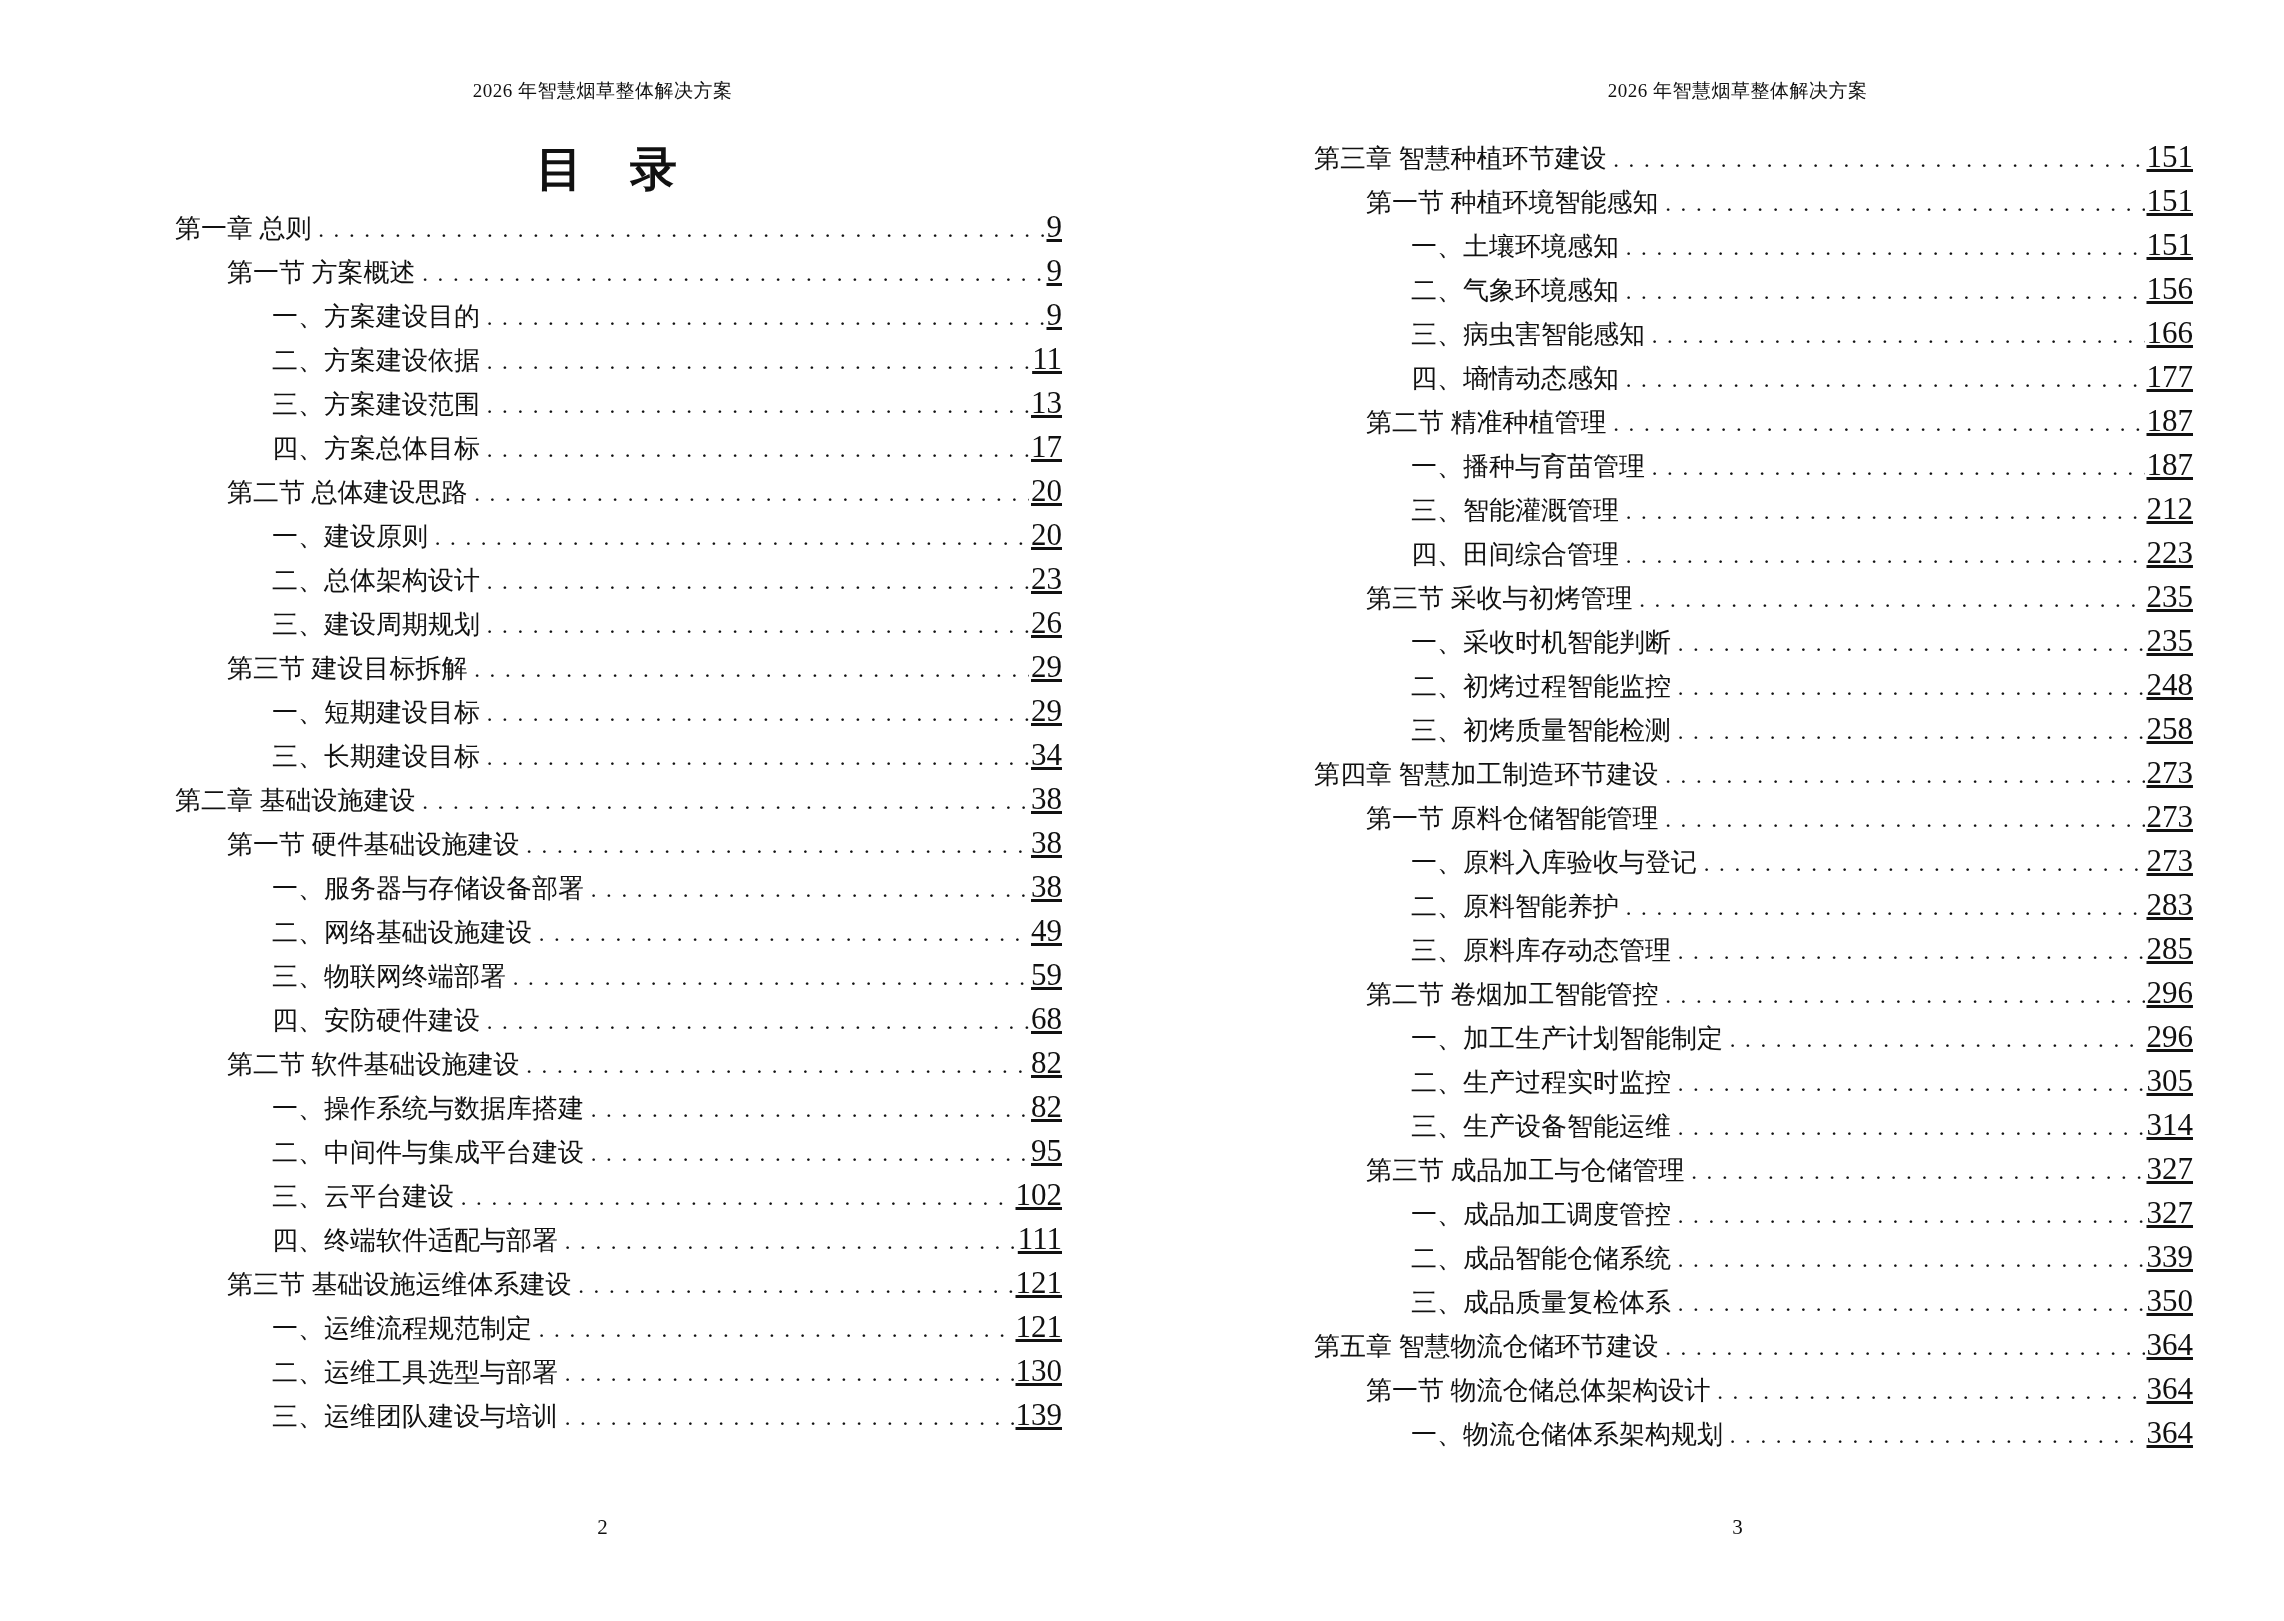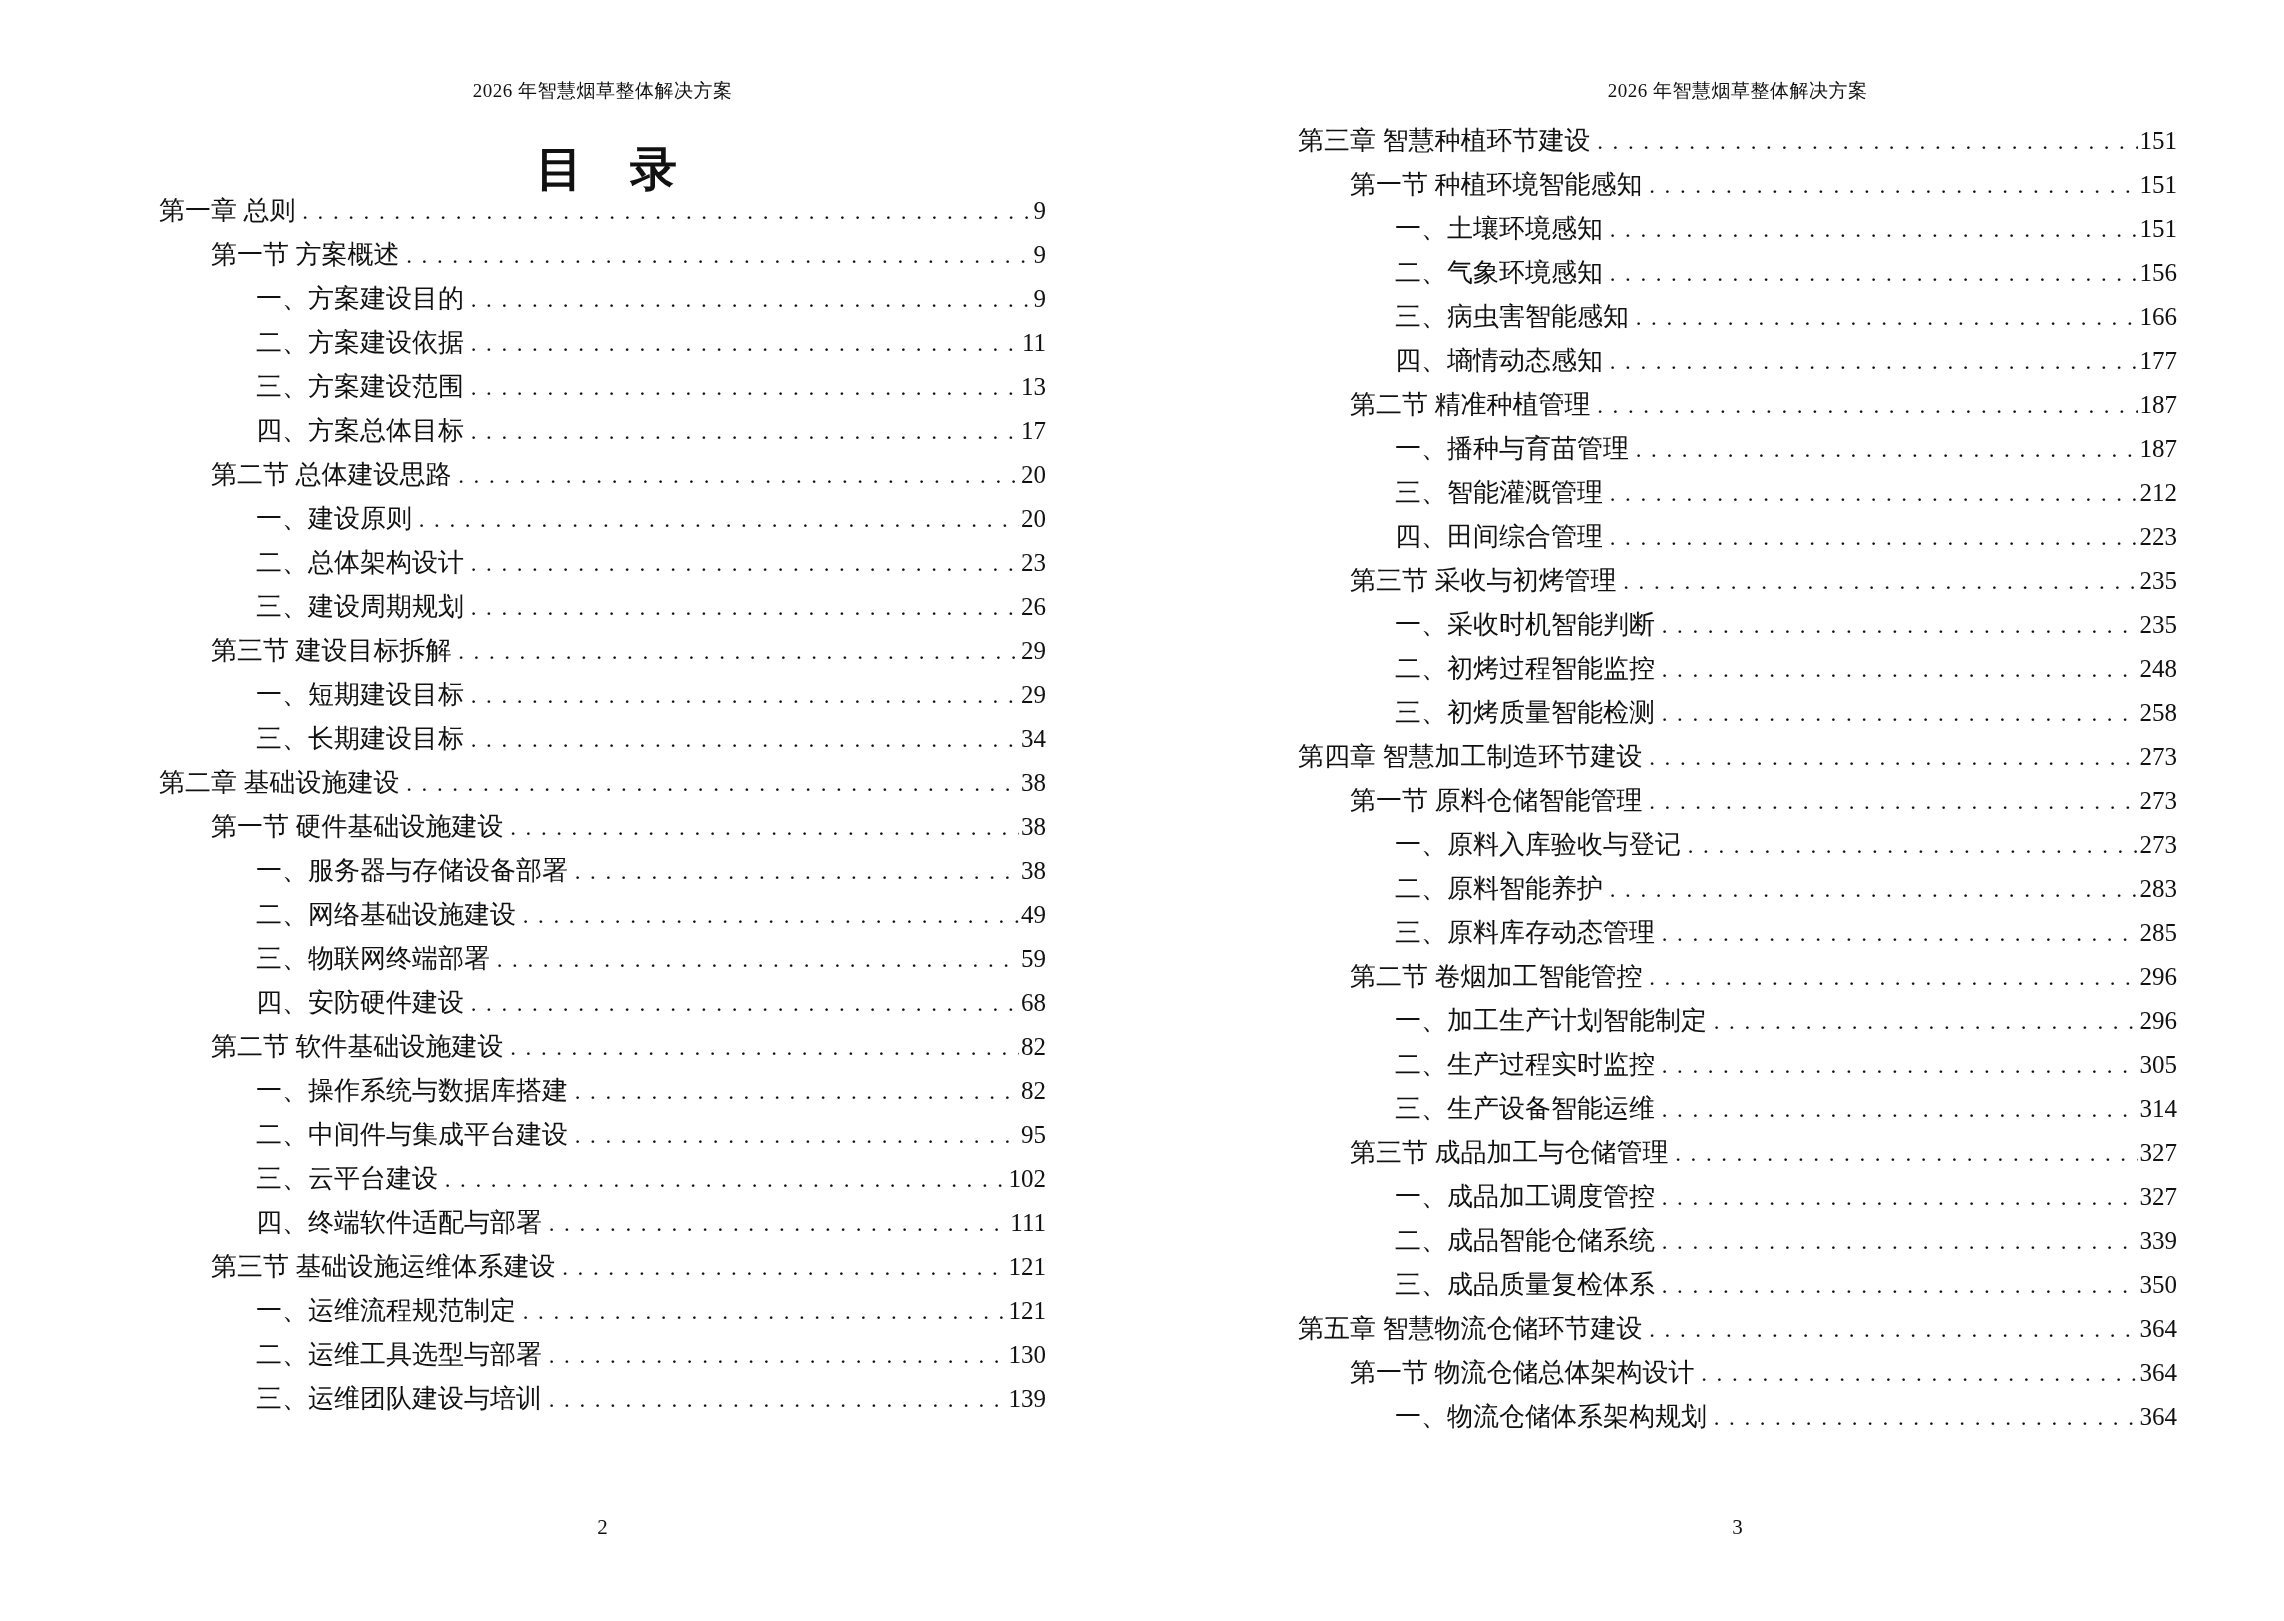--- a/index.html
+++ b/index.html
@@ -18,21 +18,21 @@
     position:absolute;top:81px;left:0;width:100%;
     text-align:center;font-size:19px;line-height:1.1;
     white-space:pre;letter-spacing:0.5px;
   }
   .toc-title{
     position:absolute;top:138px;left:0;width:100%;
     text-align:center;font-size:47px;font-weight:bold;
     line-height:1.15;white-space:pre;margin:4px;
   }
   ol.toc{
-    list-style:none;margin:0;padding:0;
+    list-style:none;margin:16px;padding:0;
     position:absolute;left:0;width:100%;
   }
   .page-left ol.toc{top:189px;}
   .page-right ol.toc{top:119px;}
   li.toc-entry{
     display:flex;align-items:baseline;
     height:44px;line-height:44px;
     white-space:nowrap;
   }
   li.indent-0{padding-left:0;}
@@ -41,21 +41,21 @@
   .toc-label{font-size:26px;white-space:pre;flex:0 0 auto;}
   .toc-dots{
     flex:1 1 auto;overflow:hidden;
     font-size:23px;letter-spacing:9.6px;
     margin-left:6.7px;margin-right:1.9px;
     min-width:0;
   }
   .toc-dots::after{
     content:"....................................................................................................................................................................";
   }
-  .toc-page{font-size:25px;flex:0 0 auto;}
+  .toc-page{font-size:31px;flex:0 0 auto;text-decoration:underline;}
   .folio{
     position:absolute;top:1515px;left:0;width:100%;
     text-align:center;font-size:21px;line-height:1.2;
   }
 </style>
 </head>
 <body>
 
 <section class="page page-left">
   <div class="running-header">2026 年智慧烟草整体解决方案</div>

